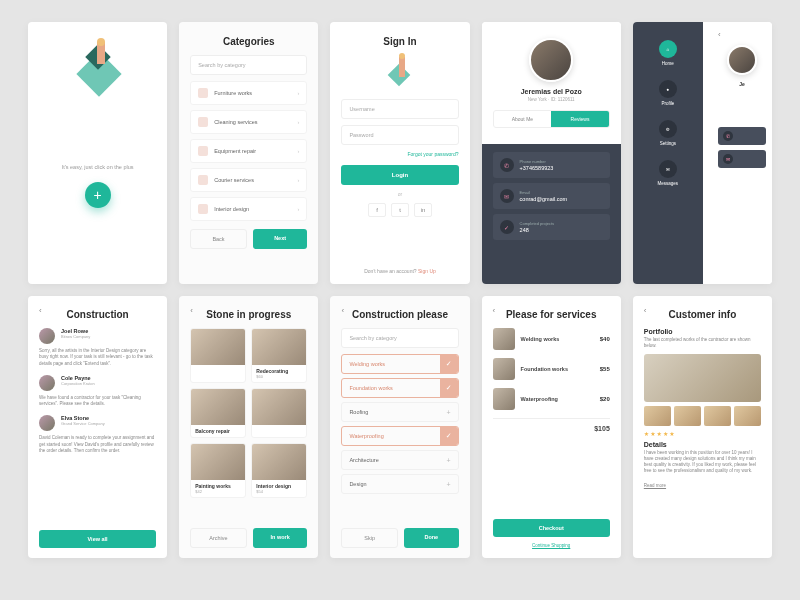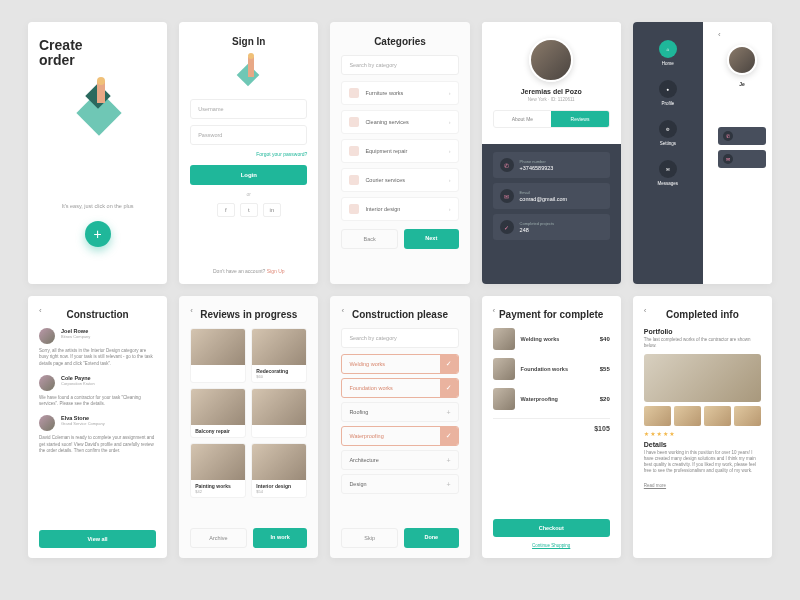--- a/index.html
+++ b/index.html
@@ -77,30 +77,64 @@
 .logo2 .a{position:absolute;width:16px;height:16px;background:#6fc7b5;transform:rotate(45deg);top:12px;left:6px}
 .logo2 .b{position:absolute;width:6px;height:20px;background:#e8a886;top:2px;left:14px}
 .logo2 .c{position:absolute;width:6px;height:6px;border-radius:50%;background:#f0c078;top:-2px;left:14px}
 </style>
 </head>
 <body>
 
 <div class="grid">
 
 <div class="card">
-<div class="title-lg" style="white-space:pre-line">Create
-order</div>
 <div class="iso">
         <div class="a"></div>
         <div class="b"></div>
         <div class="c"></div>
         <div class="d"></div>
       </div>
 <div class="sub">It's easy, just click on the plus</div>
 <div class="fab">+</div>
+</div>
+
+<div class="card" style="background:#fbfbfb">
+<div class="title">Categories</div>
+<div class="inp" style="background:#fff">Search by category</div>
+<div id="cat">
+        <div class="row">
+          <div class="ic"></div>
+          <span>Furniture works</span>
+          <span class="chev">›</span>
+        </div>
+        <div class="row">
+          <div class="ic"></div>
+          <span>Cleaning services</span>
+          <span class="chev">›</span>
+        </div>
+        <div class="row">
+          <div class="ic"></div>
+          <span>Equipment repair</span>
+          <span class="chev">›</span>
+        </div>
+        <div class="row">
+          <div class="ic"></div>
+          <span>Courier services</span>
+          <span class="chev">›</span>
+        </div>
+        <div class="row">
+          <div class="ic"></div>
+          <span>Interior design</span>
+          <span class="chev">›</span>
+        </div>
+      </div>
+<div class="two">
+        <div class="ghost">Back</div>
+        <div class="btn btn-sm">Next</div>
+      </div>
 </div>
 
 <div class="card">
 <div class="title">Sign In</div>
 <div class="logo2">
         <div class="a"></div>
         <div class="b"></div>
         <div class="c"></div>
       </div>
 <div class="inp">Username</div>
@@ -109,56 +143,20 @@
 <div class="btn">Login</div>
 <div class="or">or</div>
 <div class="soc">
 <div>f</div>
 <div>t</div>
 <div>in</div>
 </div>
 <div class="foot"><span>Don't have an account? </span><a>Sign Up</a></div>
 </div>
 
-<div class="card" style="background:#fbfbfb">
-<div class="title">Categories</div>
-<div class="inp" style="background:#fff">Search by category</div>
-<div id="cat">
-        <div class="row">
-          <div class="ic"></div>
-          <span>Furniture works</span>
-          <span class="chev">›</span>
-        </div>
-        <div class="row">
-          <div class="ic"></div>
-          <span>Cleaning services</span>
-          <span class="chev">›</span>
-        </div>
-        <div class="row">
-          <div class="ic"></div>
-          <span>Equipment repair</span>
-          <span class="chev">›</span>
-        </div>
-        <div class="row">
-          <div class="ic"></div>
-          <span>Courier services</span>
-          <span class="chev">›</span>
-        </div>
-        <div class="row">
-          <div class="ic"></div>
-          <span>Interior design</span>
-          <span class="chev">›</span>
-        </div>
-      </div>
-<div class="two">
-        <div class="ghost">Back</div>
-        <div class="btn btn-sm">Next</div>
-      </div>
-</div>
-
 <div class="card" style="padding:0">
 <div style="background:#fff;padding:10px 11px 8px">
 <div class="avatar"></div>
 <div class="name">Jeremias del Pozo</div>
 <div class="meta"><span>New York</span> · <span>ID: 1120611</span></div>
 <div class="tabs">
           <div>About Me</div>
           <div class="on">Reviews</div>
         </div>
 </div>
@@ -247,21 +245,21 @@
             <div class="co">Grand Service Company</div>
           </div>
         </div>
         <div class="body">David Coleman is ready to complete your assignment and get started soon! View David's profile and carefully review the order details. Then confirm the order.</div>
       </div>
 <div class="btn btn-sm" style="position:absolute;bottom:10px;left:11px;right:11px">View all</div>
 </div>
 
 <div class="card" style="background:#fbfbfb">
 <div class="back">‹</div>
-<div class="title" style="margin-top:-12px">Reviews in progress</div>
+<div class="title" style="margin-top:-12px">Stone in progress</div>
 <div class="grid2" id="tiles">
         <div class="tile">
           <div class="img"></div>
         </div>
         <div class="tile">
           <div class="img"></div>
           <div class="tl">Redecorating</div>
           <div class="ts">$60</div>
         </div>
         <div class="tile">
@@ -320,21 +318,21 @@
         </div>
       </div>
 <div class="two" style="position:absolute;bottom:10px;left:11px;right:11px">
         <div class="ghost">Skip</div>
         <div class="btn btn-sm">Done</div>
       </div>
 </div>
 
 <div class="card">
 <div class="back">‹</div>
-<div class="title" style="margin-top:-12px">Payment for complete</div>
+<div class="title" style="margin-top:-12px">Please for services</div>
 <div id="pay">
         <div class="pay">
           <div class="pi"></div>
           <div class="pn">Welding works</div>
           <div class="pp">$40</div>
         </div>
         <div class="pay">
           <div class="pi"></div>
           <div class="pn">Foundation works</div>
           <div class="pp">$55</div>
@@ -350,21 +348,21 @@
         <span>$105</span>
       </div>
 <div style="position:absolute;bottom:10px;left:11px;right:11px">
 <div class="btn btn-sm">Checkout</div>
 <div class="cont">Continue Shopping</div>
 </div>
 </div>
 
 <div class="card">
 <div class="back">‹</div>
-<div class="title" style="margin-top:-12px">Completed info</div>
+<div class="title" style="margin-top:-12px">Customer info</div>
 <div style="font-size:7px;font-weight:700;color:#2b2b2b">Portfolio</div>
 <div class="body" style="margin:2px 0 4px">The last completed works of the contractor are shown below.</div>
 <div class="hero"></div>
 <div class="thumbs">
         <div></div>
         <div></div>
         <div></div>
         <div></div>
       </div>
 <div class="stars">★★★★★</div>

